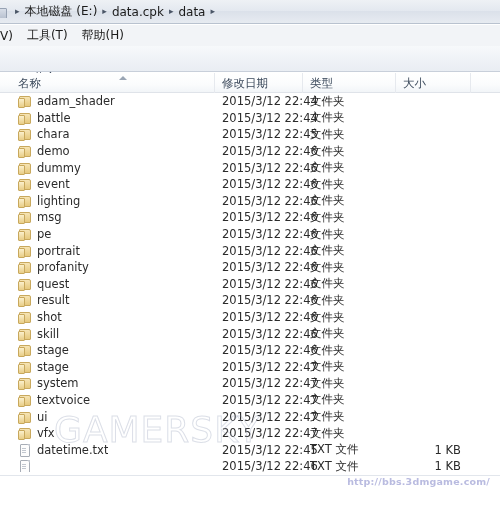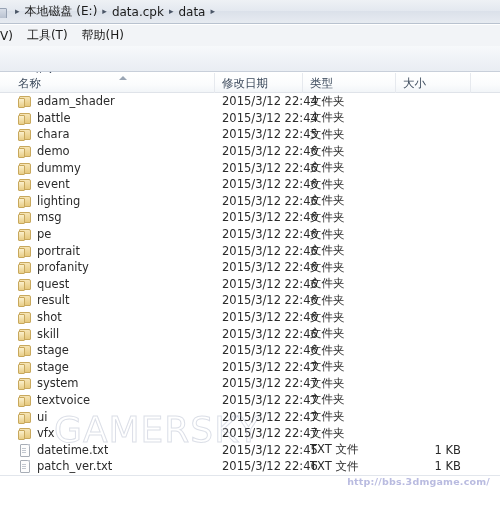--- a/index.html
+++ b/index.html
@@ -583,21 +583,20 @@
     </div>
     <div class="row">
       <div class="cell-name">
         <span class="ico txt">
           <span class="page"></span>
           <span class="corner"></span>
           <span class="ln l1"></span>
           <span class="ln l2"></span>
           <span class="ln l3"></span>
         </span>
-        <span>patch_ver.txt</span>
       </div>
       <div class="cell-date">2015/3/12 22:46</div>
       <div class="cell-type">TXT 文件</div>
       <div class="cell-size">1 KB</div>
     </div>
   </div>
 
 <div id="bottomfill"></div>
 
 <div id="wm-gamersky">GAMERSKY</div>

